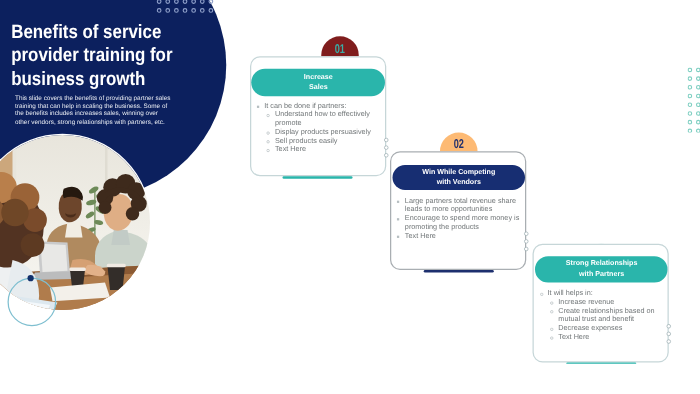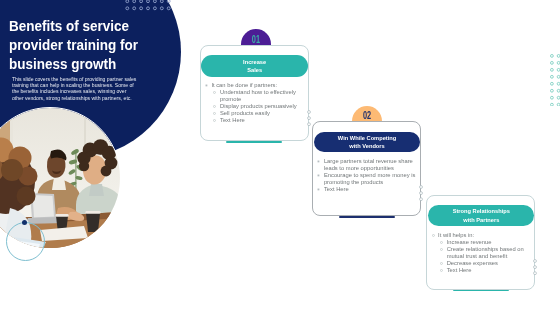--- a/index.html
+++ b/index.html
@@ -29,21 +29,21 @@
   .card3{left:426.2px;top:194.6px;width:109.2px;height:95.4px;border:0.75px solid #c6d6d8;}
 
   .pill{position:absolute;box-sizing:border-box;border-radius:11px;text-align:center;color:#fff;
         font-weight:bold;font-size:5.7px;line-height:8.5px;padding-top:2.2px;}
   .pill1{left:0.9px;top:9.2px;width:106.5px;height:21.1px;background:#2ab5ab;}
   .pill2{left:1.1px;top:9.6px;width:105.9px;height:20.8px;background:#172e72;}
   .pill3{left:1.1px;top:9.4px;width:106px;height:20.9px;background:#2ab5ab;}
 
   .badge{position:absolute;border-radius:100px 100px 0 0;box-sizing:border-box;}
   .badge .bn{font-weight:bold;font-size:10.2px;line-height:10.2px;display:block;transform:scaleX(0.72);transform-origin:center;text-align:center;}
-  .badge1{left:241px;top:29.4px;width:29.8px;height:15.9px;background:#4c1d95;color:#3aada6;padding-top:5.2px;}
+  .badge1{left:257px;top:29.4px;width:29.8px;height:15.9px;background:#7f1d1d;color:#3aada6;padding-top:5.2px;}
   .badge2{left:352.2px;top:105.8px;width:30px;height:15.6px;background:#fdba74;color:#21306e;padding-top:5px;}
   .badge3{left:465.8px;top:195px;width:29.9px;height:15.7px;background:#cbe9e6;color:#6d28d9;padding-top:5.1px;}
 
   .shadowbar{position:absolute;height:2.2px;border-radius:1.1px;}
   .sb1{left:226px;top:140.6px;width:56px;background:#2ab5ab;}
   .sb2{left:338.5px;top:216px;width:56px;background:#1d2f6e;}
   .sb3{left:452.5px;top:289.8px;width:56px;background:#2ab5ab;}
 
   .blist{position:absolute;left:3.3px;top:36px;width:104px;font-size:5.8px;line-height:7px;color:#727779;}
   .bi{position:relative;padding-left:7.6px;}

